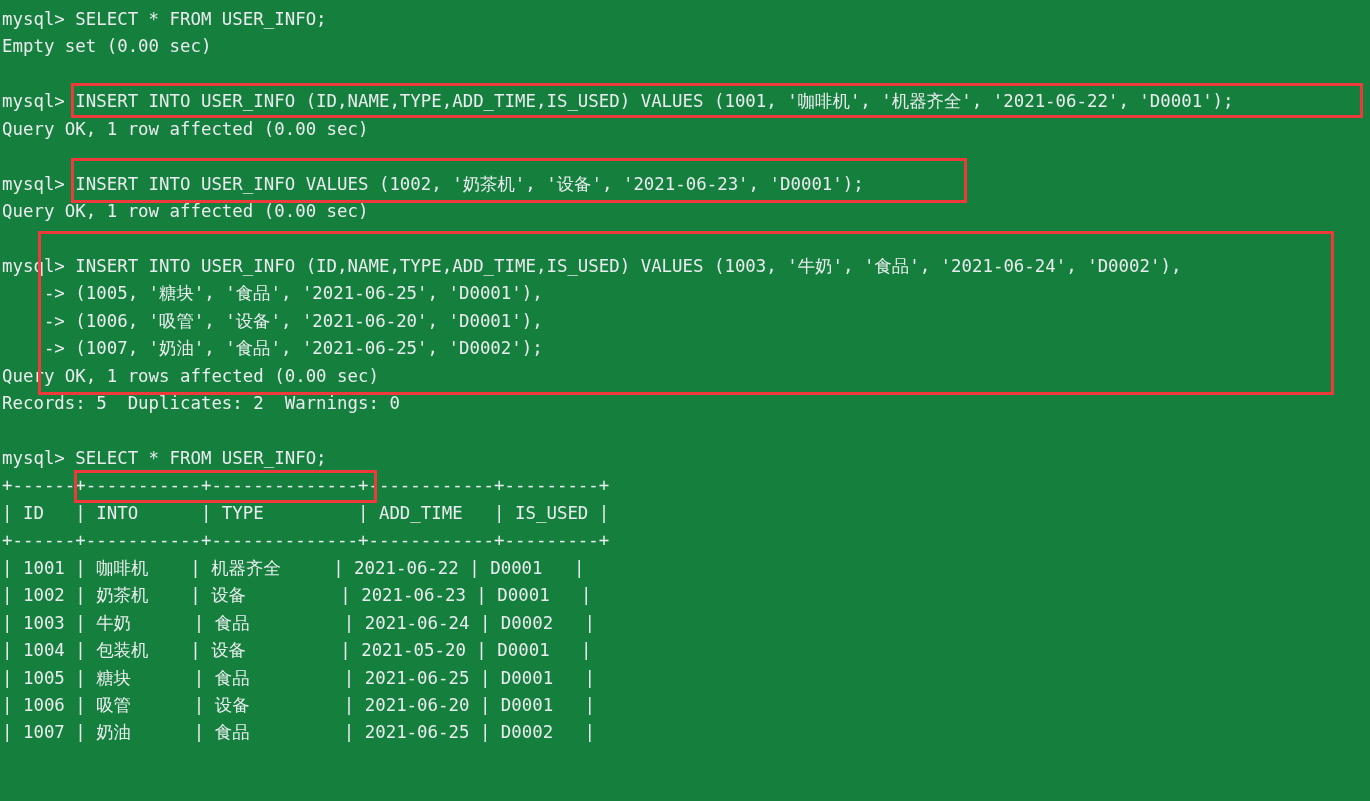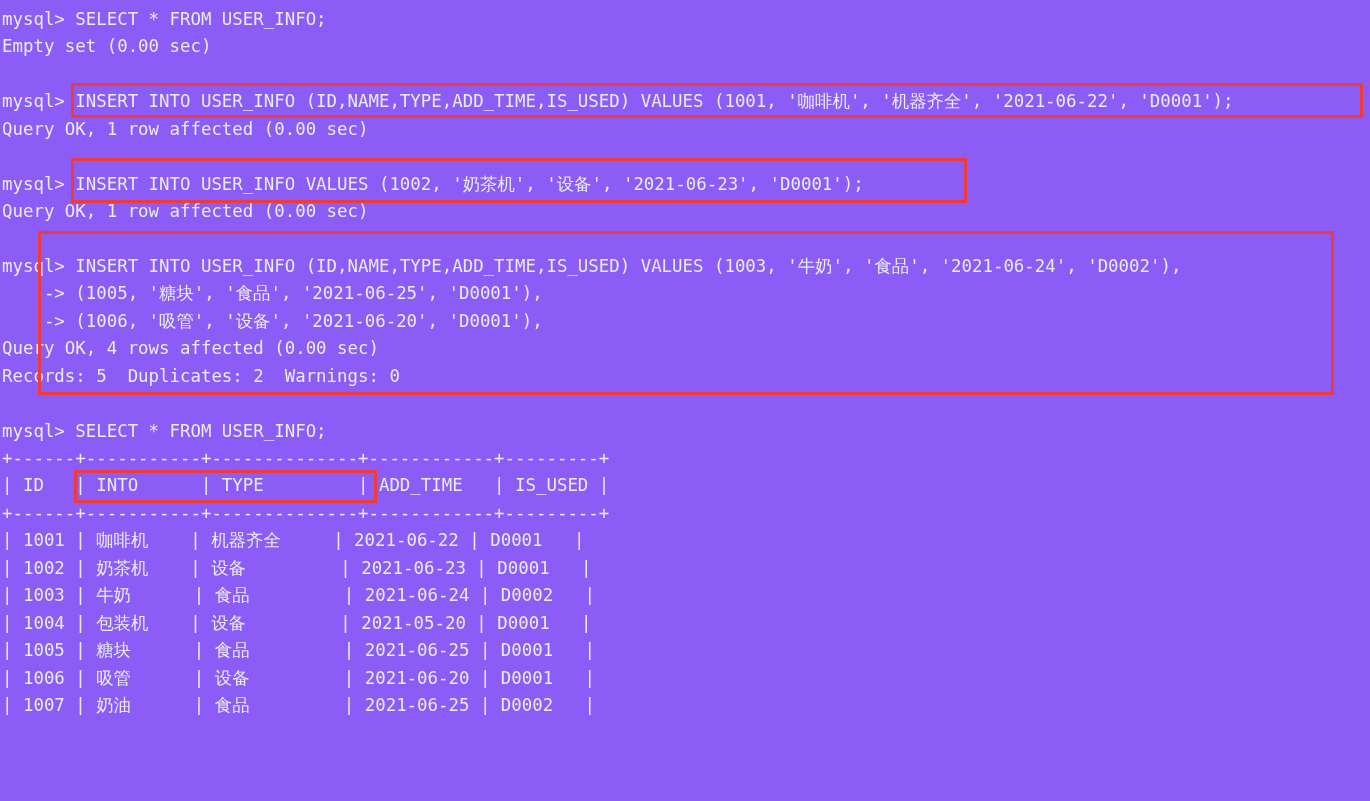--- a/index.html
+++ b/index.html
@@ -10,21 +10,21 @@
   body {
     width: 1370px;
     height: 801px;
     overflow: hidden;
     font-family: "DejaVu Sans Mono", "Liberation Mono", monospace;
   }
   #terminal {
     position: relative;
     width: 1370px;
     height: 801px;
-    background: #8b5cf6;
+    background: #15803d;
     color: #e9ecef;
     font-family: "DejaVu Sans Mono", "Liberation Mono", monospace;
     font-size: 17.4px;
     line-height: 27.45px;
     letter-spacing: 0px;
   }
   .screen-lines {
     position: absolute;
     left: 0;
     top: 6px;
@@ -67,21 +67,22 @@
     <div class="line blank"></div>
     <div class="line">mysql&gt; INSERT INTO USER_INFO (ID,NAME,TYPE,ADD_TIME,IS_USED) VALUES (1001, '咖啡机', '机器齐全', '2021-06-22', 'D0001');</div>
     <div class="line">Query OK, 1 row affected (0.00 sec)</div>
     <div class="line blank"></div>
     <div class="line">mysql&gt; INSERT INTO USER_INFO VALUES (1002, '奶茶机', '设备', '2021-06-23', 'D0001');</div>
     <div class="line">Query OK, 1 row affected (0.00 sec)</div>
     <div class="line blank"></div>
     <div class="line">mysql&gt; INSERT INTO USER_INFO (ID,NAME,TYPE,ADD_TIME,IS_USED) VALUES (1003, '牛奶', '食品', '2021-06-24', 'D0002'),</div>
     <div class="line">    -&gt; (1005, '糖块', '食品', '2021-06-25', 'D0001'),</div>
     <div class="line">    -&gt; (1006, '吸管', '设备', '2021-06-20', 'D0001'),</div>
-    <div class="line">Query OK, 4 rows affected (0.00 sec)</div>
+    <div class="line">    -&gt; (1007, '奶油', '食品', '2021-06-25', 'D0002');</div>
+    <div class="line">Query OK, 1 rows affected (0.00 sec)</div>
     <div class="line">Records: 5  Duplicates: 2  Warnings: 0</div>
     <div class="line blank"></div>
     <div class="line">mysql&gt; SELECT * FROM USER_INFO;</div>
     <div class="line">+------+-----------+--------------+------------+---------+</div>
     <div class="line">| ID   | INTO      | TYPE         | ADD_TIME   | IS_USED |</div>
     <div class="line">+------+-----------+--------------+------------+---------+</div>
     <div class="line">| 1001 | 咖啡机    | 机器齐全     | 2021-06-22 | D0001   |</div>
     <div class="line">| 1002 | 奶茶机    | 设备         | 2021-06-23 | D0001   |</div>
     <div class="line">| 1003 | 牛奶      | 食品         | 2021-06-24 | D0002   |</div>
     <div class="line">| 1004 | 包装机    | 设备         | 2021-05-20 | D0001   |</div>

